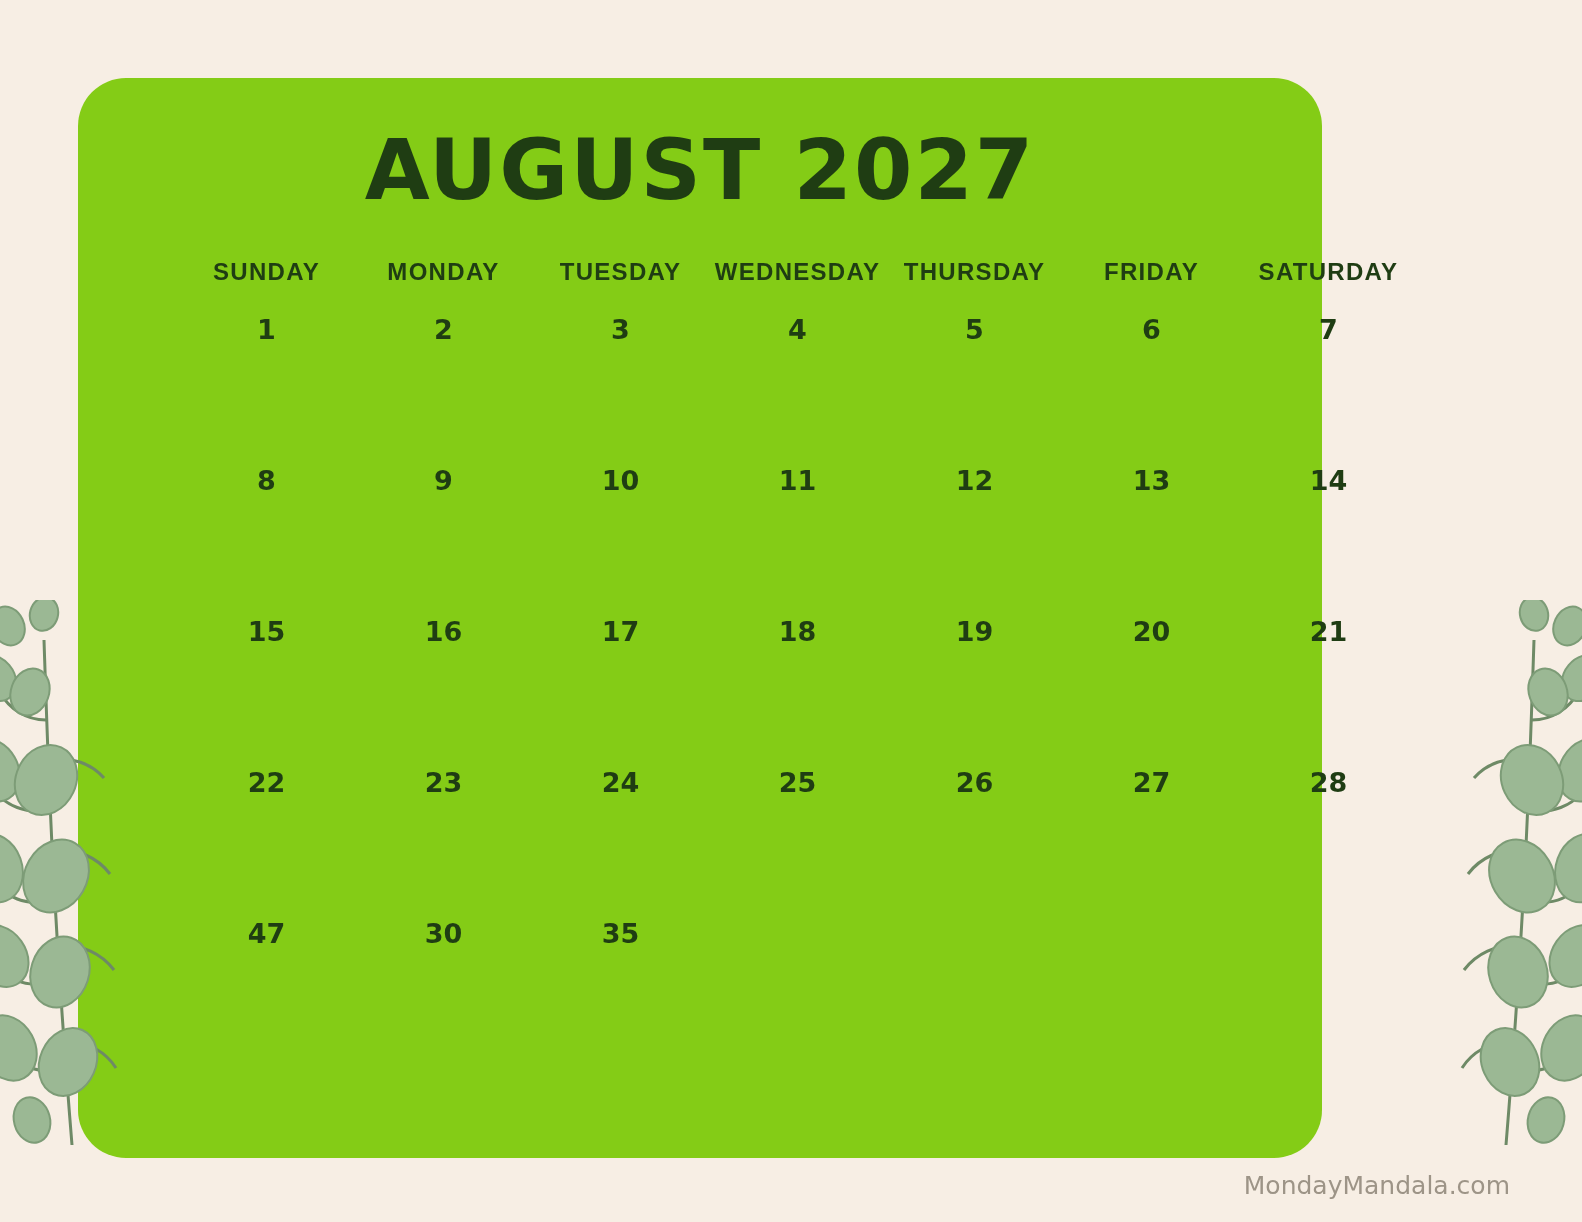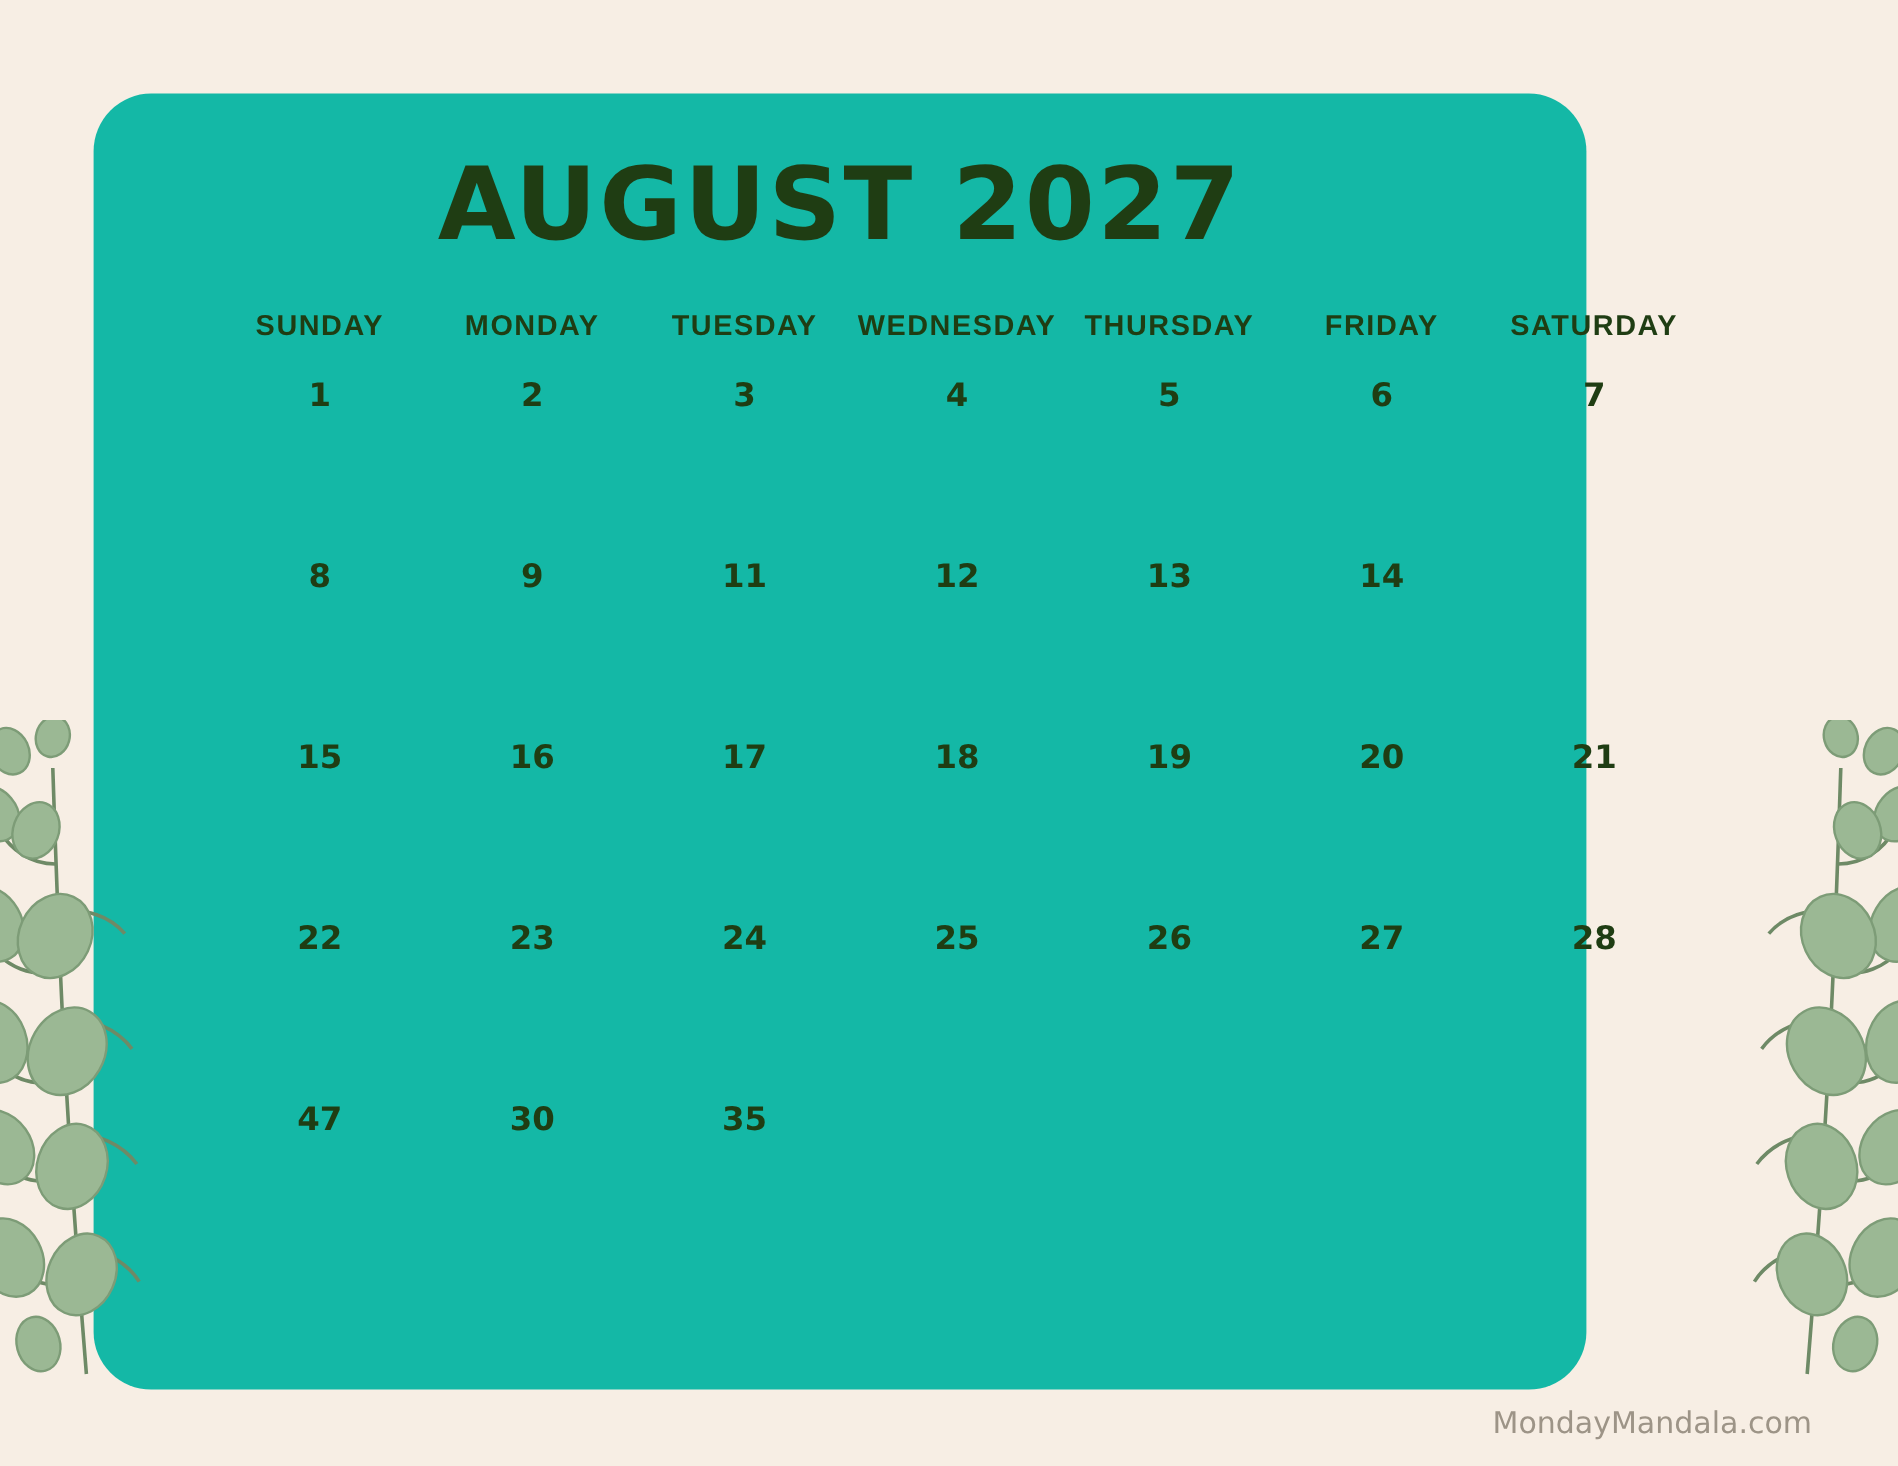--- a/index.html
+++ b/index.html
@@ -18,21 +18,21 @@
     position: absolute;
     inset: 0;
     background: #f7eee4;
   }
   .card {
     position: absolute;
     left: 78px;
     top: 78px;
     width: 1244px;
     height: 1080px;
-    background: #14b8a6;
+    background: #84cc16;
     border-radius: 48px;
   }
   .title {
     position: absolute;
     left: 0;
     right: 0;
     top: 44px;
     text-align: center;
     font-size: 84px;
     line-height: 96px;
@@ -143,20 +143,23 @@
             <div class="daynum">7</div>
           </div>
       </div>
 
       <div class="row weekrow">
         <div class="cell">
             <div class="daynum">8</div>
           </div>
         <div class="cell">
             <div class="daynum">9</div>
+          </div>
+        <div class="cell">
+            <div class="daynum">10</div>
           </div>
         <div class="cell">
             <div class="daynum">11</div>
           </div>
         <div class="cell">
             <div class="daynum">12</div>
           </div>
         <div class="cell">
             <div class="daynum">13</div>
           </div>

